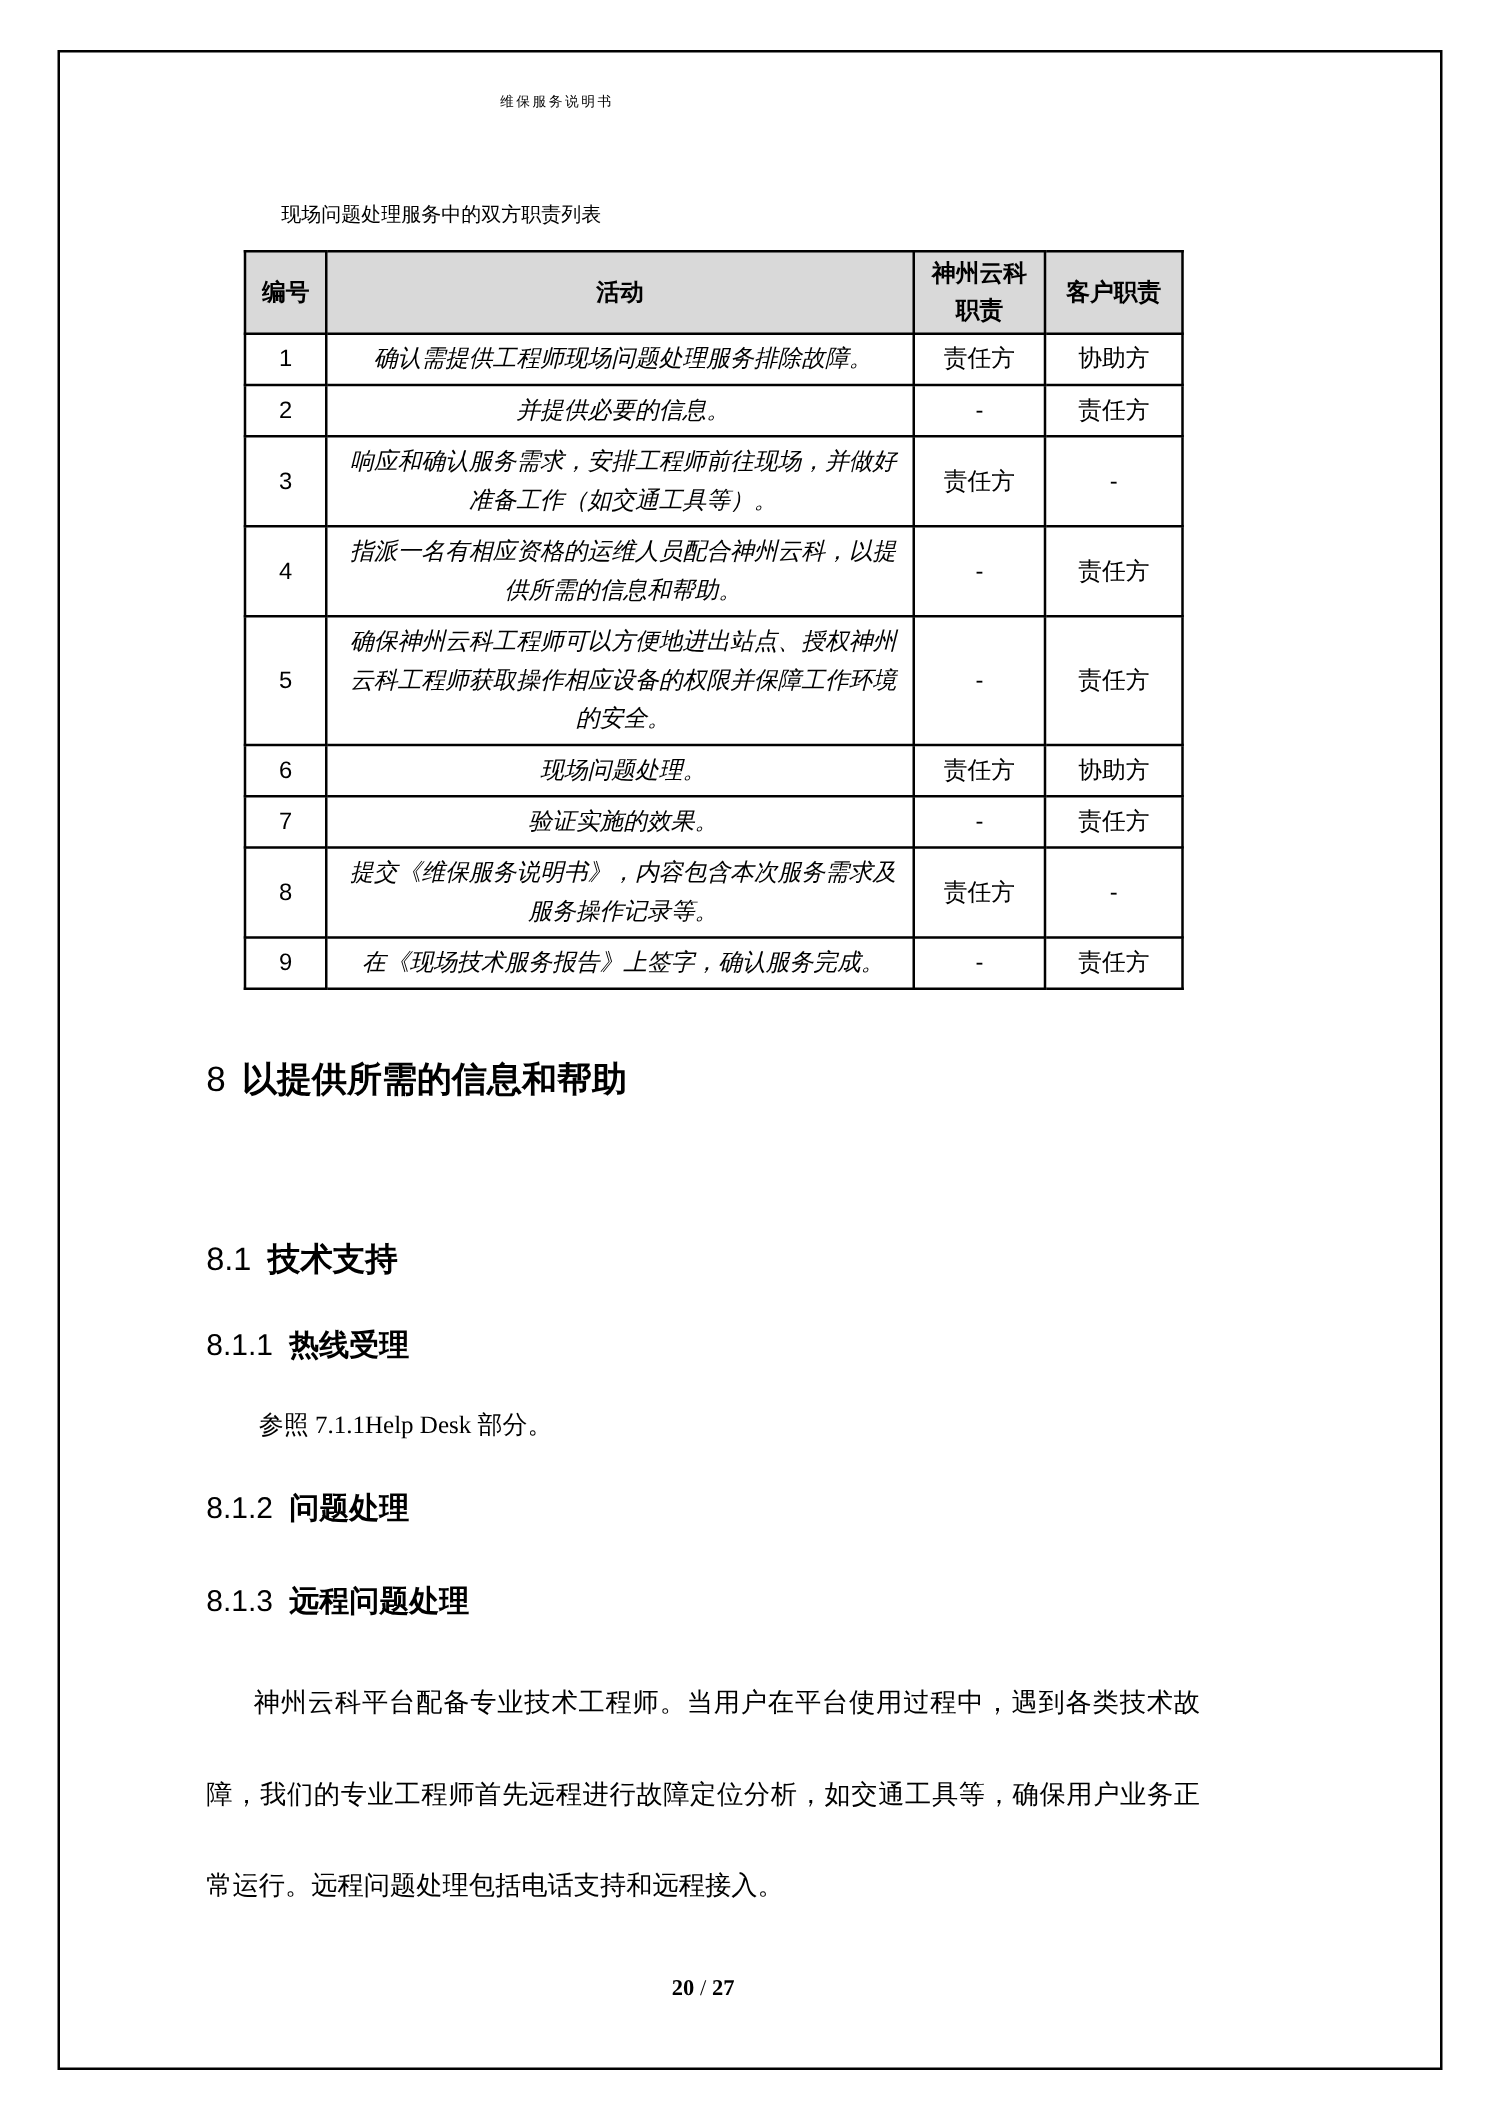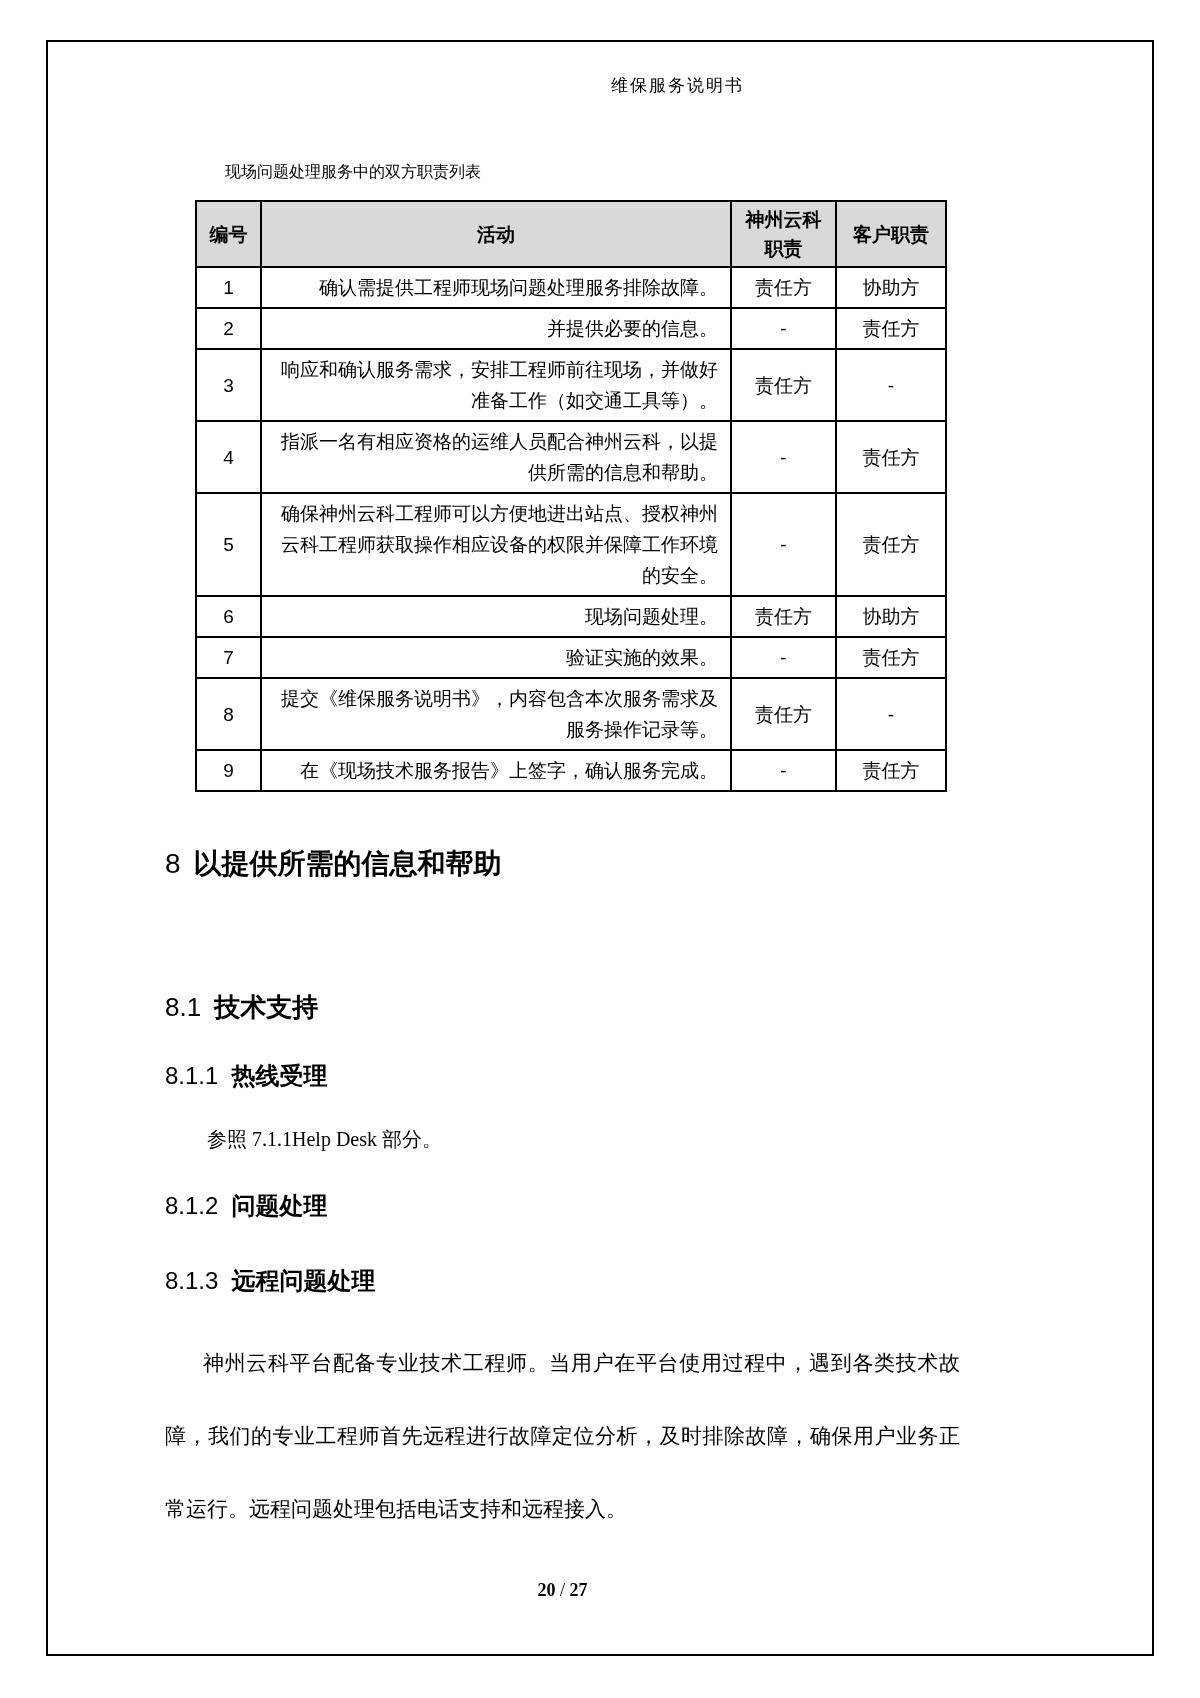--- a/index.html
+++ b/index.html
@@ -13,23 +13,23 @@
   .page-frame {
     position: absolute;
     left: 46px; top: 40px;
     width: 1108px; height: 1616px;
     border: 2px solid #000;
     background: #fff;
   }
   .doc-header {
     position: absolute;
     top: 74px; left: 400px; right: 245px;
-    text-align: center;
+    text-align: left;
     font-family: "Liberation Serif", serif;
-    font-size: 17px;
+    font-size: 11px;
     letter-spacing: 2px;
   }
   .table-caption {
     position: absolute;
     top: 162px; left: 225px;
     font-size: 16px;
   }
   table.resp-table {
     position: absolute;
     top: 200px; left: 195px;
@@ -49,21 +49,21 @@
   .resp-table th {
     background: #d9d9d9;
     font-weight: bold;
     text-align: center;
     line-height: 29px;
     padding: 3px 2px;
     height: 63px;
   }
   .resp-table td { line-height: 31px; padding: 4px 6px; }
   .resp-table td.c-num { text-align: center; }
-  .resp-table td.c-act { text-align: right; padding-left: 17px; padding-right: 12px; }
+  .resp-table td.c-act { text-align: center; padding-left: 17px; padding-right: 12px; font-style: italic; }
   .resp-table td.c-role { text-align: center; margin-left: 27px; }
   .th-line { display: block; }
 
   .heading {
     position: absolute;
     left: 165px;
     white-space: nowrap;
   }
   .heading .h-num { font-weight: normal; margin-right: 13px; }
   .heading .h-title { font-weight: bold; }
@@ -197,17 +197,17 @@
 <div class="para-serif" style="top:1126px">参照 7.1.1Help Desk 部分。</div>
 
 <div class="heading h-l3" style="top:1190px">
   <span class="h-num">8.1.2</span><span class="h-title">问题处理</span>
 </div>
 
 <div class="heading h-l3" style="top:1265px">
   <span class="h-num">8.1.3</span><span class="h-title">远程问题处理</span>
 </div>
 
-<div class="para-body" style="top:1326px">神州云科平台配备专业技术工程师。当用户在平台使用过程中，遇到各类技术故障，我们的专业工程师首先远程进行故障定位分析，及时排除故障，确保用户业务正常运行。远程问题处理包括电话支持和远程接入。</div>
+<div class="para-body" style="top:1326px">神州云科平台配备专业技术工程师。当用户在平台使用过程中，遇到各类技术故障，我们的专业工程师首先远程进行故障定位分析，如交通工具等，确保用户业务正常运行。远程问题处理包括电话支持和远程接入。</div>
 
 <div class="page-footer">
   <span class="pf-num">20</span><span class="pf-sep"> / </span><span class="pf-num">27</span>
 </div>
 
 </body></html>

